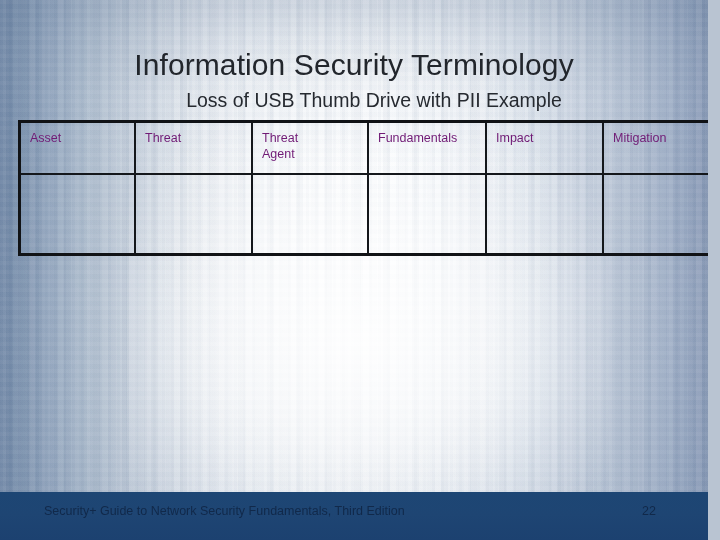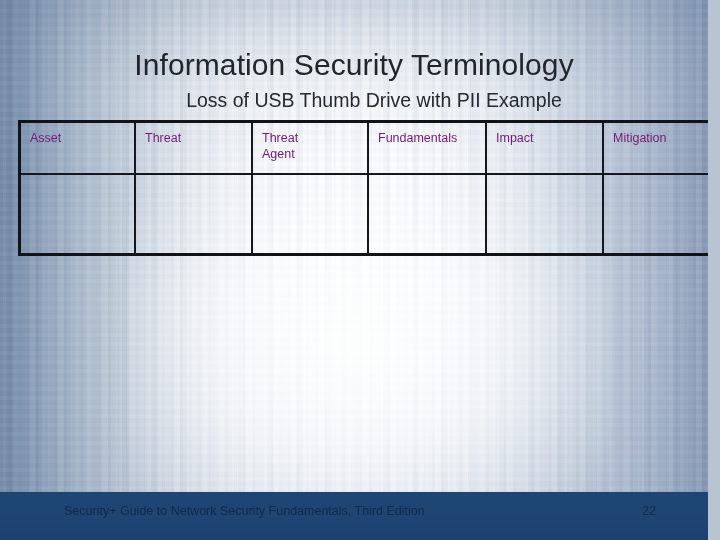--- a/index.html
+++ b/index.html
@@ -163,21 +163,21 @@
   #footer-bar {
     position: absolute;
     left: 0;
     right: 0;
     top: 492px;
     height: 48px;
     background: linear-gradient(to bottom, #1d4674 0%, #1e4573 45%, #1c4170 100%);
   }
   #footer-text {
     position: absolute;
-    left: 64px;
+    left: 44px;
     top: 11px;
     font-size: 12.5px;
     line-height: 16px;
     color: #11294a;
     white-space: nowrap;
   }
   #footer-page {
     position: absolute;
     right: 52px;
     top: 11px;

